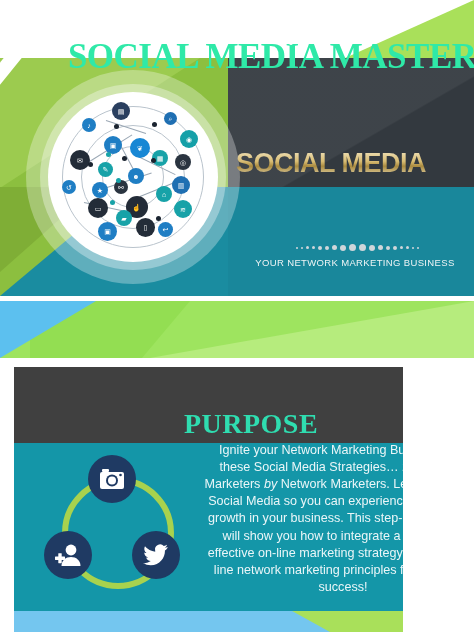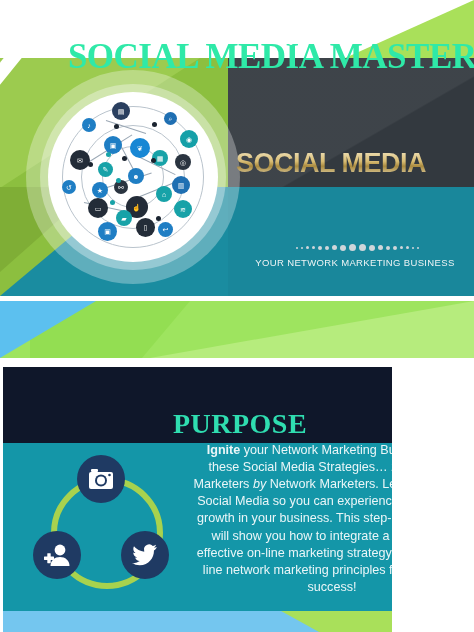--- a/index.html
+++ b/index.html
@@ -66,31 +66,31 @@
     clip-path:polygon(0 0,100% 0,0 100%);}
   .ab-lite{position:absolute;left:150px;top:0;width:324px;height:57px;background:#b6ec7d;
     clip-path:polygon(100% 0,100% 100%,0 100%);}
   .ab-mid{position:absolute;left:30px;top:0;width:160px;height:57px;background:#93de52;
     clip-path:polygon(0 0,100% 0,70% 100%,0 100%);}
   .author{position:absolute;left:0;top:4px;width:474px;text-align:center;z-index:3;
     font-family:"Liberation Serif",serif;font-weight:bold;font-size:15px;line-height:22px;
     color:#ffffff;padding-left:80px;box-sizing:border-box;}
 
   
-  .slide2{position:absolute;left:3px;top:367px;width:389px;height:265px;background:#0f172a;overflow:hidden;}
+  .slide2{position:absolute;left:14px;top:367px;width:389px;height:265px;background:#404040;overflow:hidden;}
   .purpose-title{position:absolute;left:0;top:18px;width:474px;text-align:center;
     font-family:"Liberation Serif",serif;font-weight:bold;font-size:28px;color:#2fddb0;letter-spacing:.5px;}
   .teal-body{position:absolute;left:0;top:76px;width:474px;height:168px;background:#1496a8;}
   .bottombar{position:absolute;left:0;top:244px;width:474px;height:21px;background:#a9e05a;overflow:hidden;}
   .bb-blue{position:absolute;left:0;top:0;width:316px;height:21px;background:#74c6ef;
     clip-path:polygon(0 0,88% 0,100% 100%,0 100%);}
 
   .purpose-text{position:absolute;left:190px;top:62px;width:278px;z-index:3;
     color:#eaf6f8;font-size:12.6px;line-height:17.2px;text-align:center;}
-  .purpose-text b{font-weight:bold;margin-top:8px;}
+  .purpose-text b{font-weight:normal;margin-top:8px;}
   .purpose-text i{}
 
   .trio{position:absolute;left:22px;top:88px;width:152px;height:152px;z-index:3;}
   .trio-ring{position:absolute;left:26px;top:22px;width:100px;height:100px;border-radius:50%;
     border:6px solid #a8d24e;}
   .trio-ico{position:absolute;width:48px;height:48px;border-radius:50%;background:#1f3a63;
     display:flex;align-items:center;justify-content:center;}
   .ti-top{left:52px;top:0;}
   .ti-bl{left:8px;top:76px;}
   .ti-br{left:96px;top:76px;}

